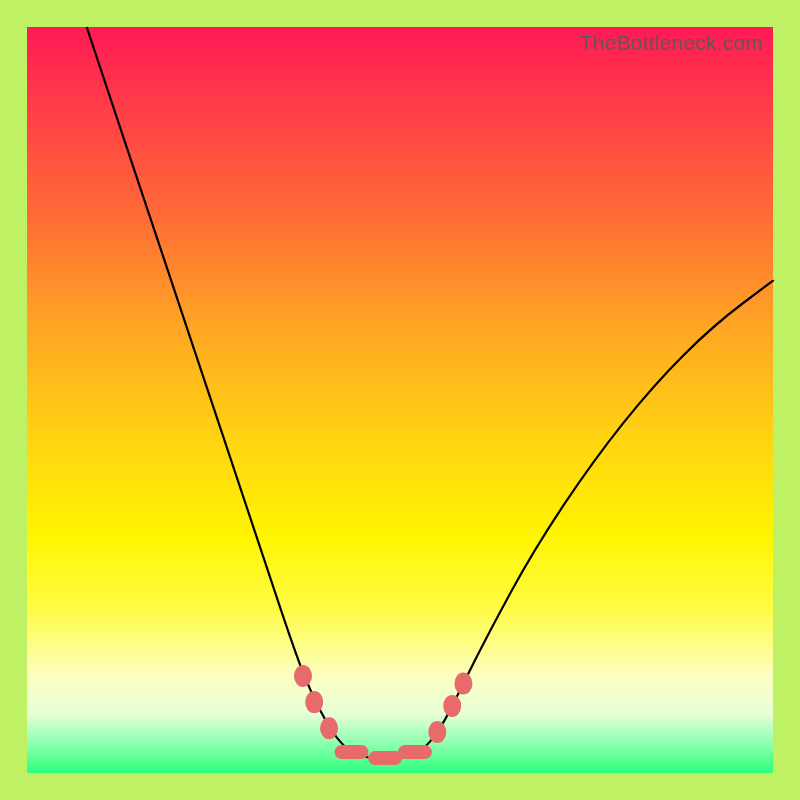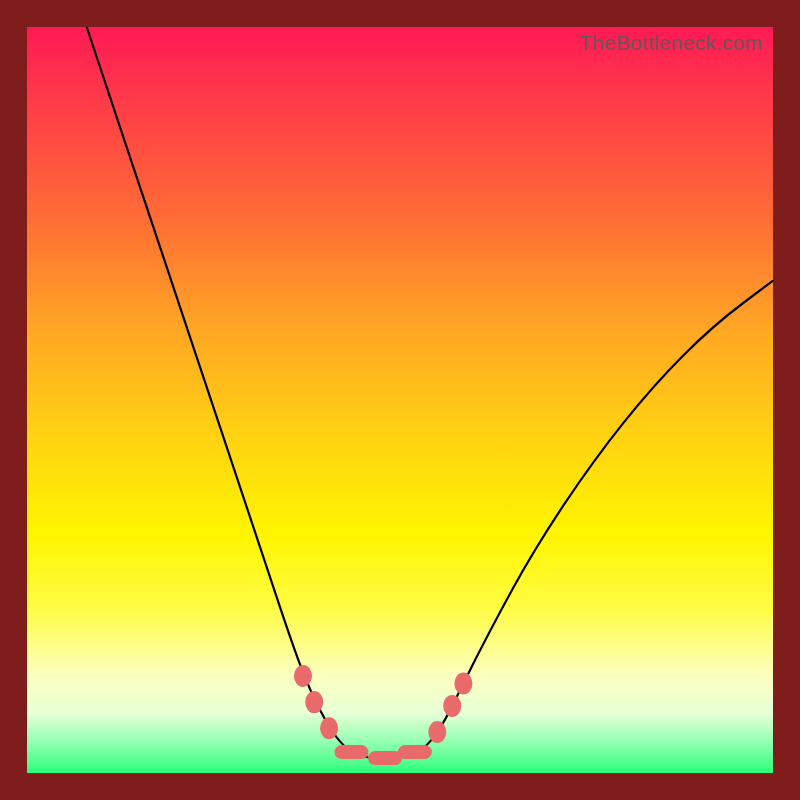--- a/index.html
+++ b/index.html
@@ -8,21 +8,21 @@
     width: 800px;
     height: 800px;
     overflow: hidden;
     background: #000;
     font-family: Arial, Helvetica, sans-serif;
   }
   .frame {
     position: relative;
     width: 800px;
     height: 800px;
-    background: #7f1d1d;
+    background: #bef264;
   }
   .plot-area {
     position: absolute;
     left: 27px;
     top: 27px;
     width: 746px;
     height: 746px;
     
     background: linear-gradient(
       to bottom,

